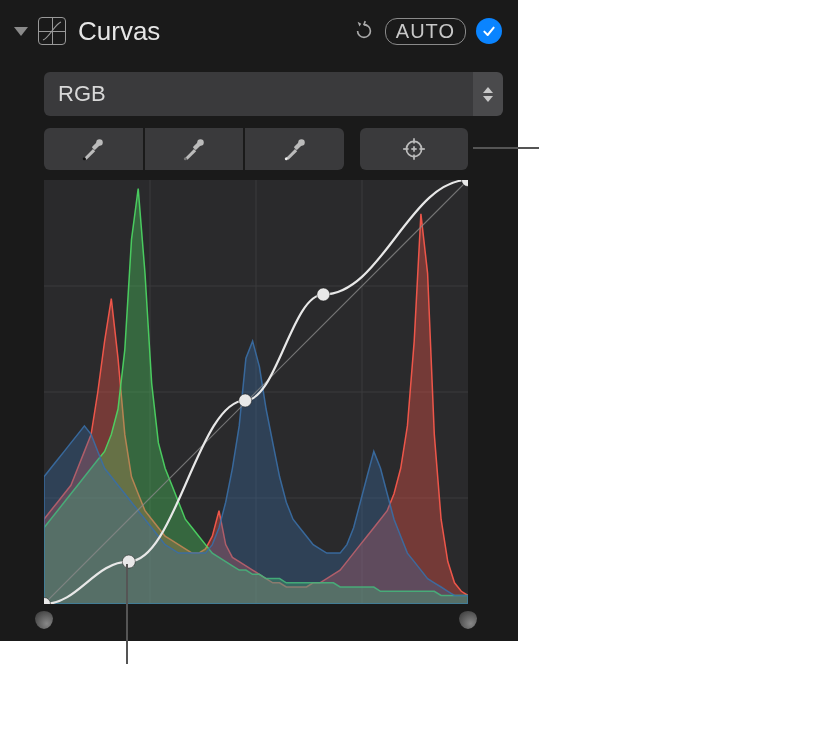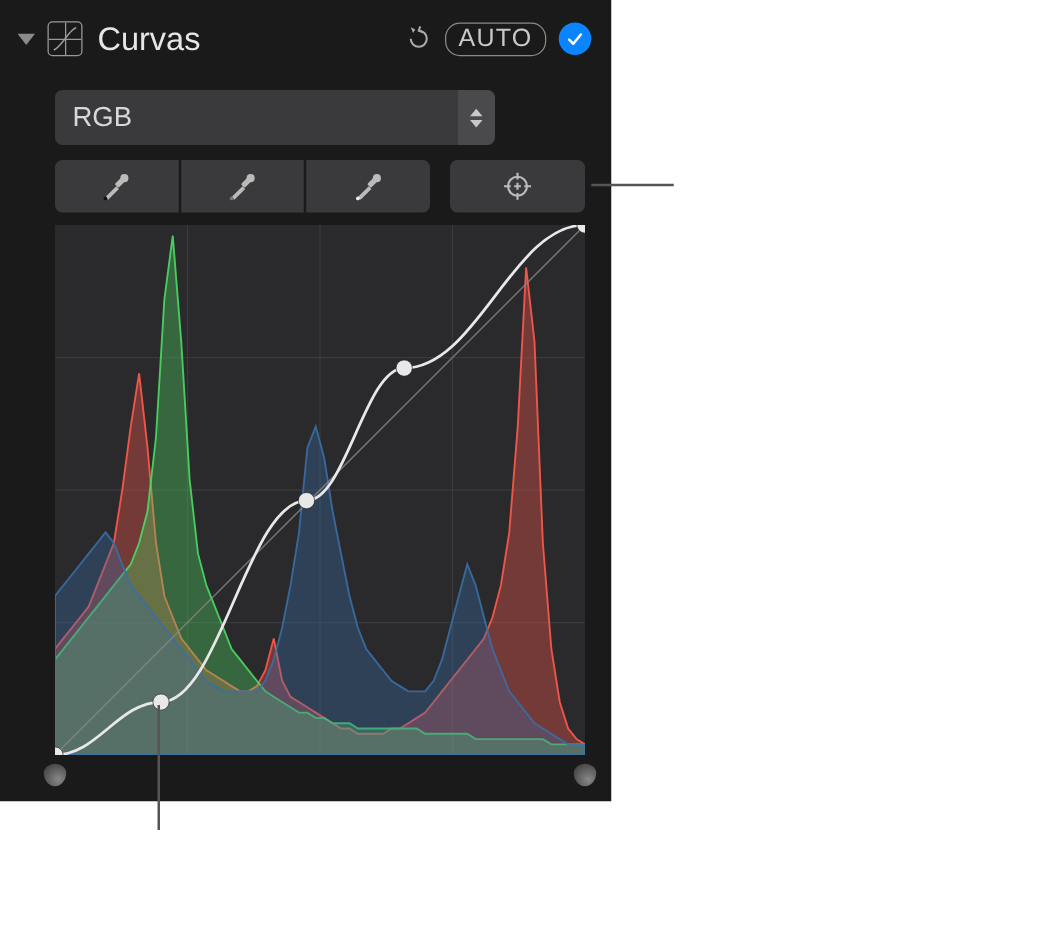--- a/index.html
+++ b/index.html
@@ -11,20 +11,21 @@
     font-family: -apple-system, "Helvetica Neue", Arial, sans-serif;
   }
   .panel {
     position: absolute;
     left: 0;
     top: 0;
     width: 489px;
     height: 641px;
     background: #1a1a1a;
     overflow: hidden;
+    padding-left: 29px;
   }
   
   .header {
     position: absolute;
     left: 14px;
     top: 14px;
     right: 16px;
     height: 34px;
     display: flex;
     align-items: center;
@@ -85,21 +86,21 @@
     width: 26px; height: 26px;
     border-radius: 50%;
     background: #0a84ff;
     display:flex; align-items:center; justify-content:center;
   }
   
   .select-row {
     position: absolute;
     left: 44px;
     top: 72px;
-    width: 352px;
+    width: 459px;
     height: 44px;
     display: flex;
   }
   .channel-select {
     flex: 1;
     background: #3a3a3c;
     border-radius: 6px 0 0 6px;
     color: #d8d8d8;
     font-size: 22px;
     display: flex;

